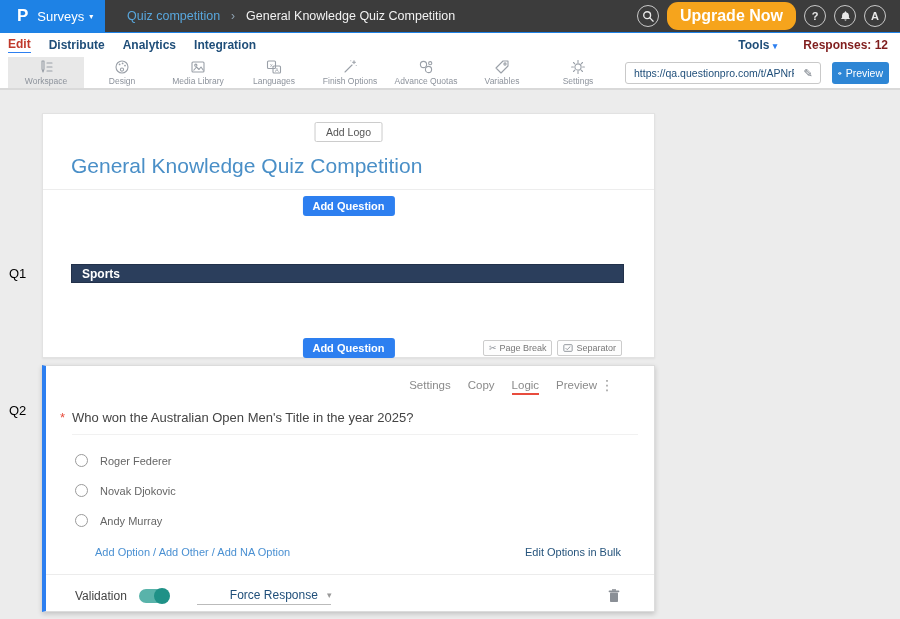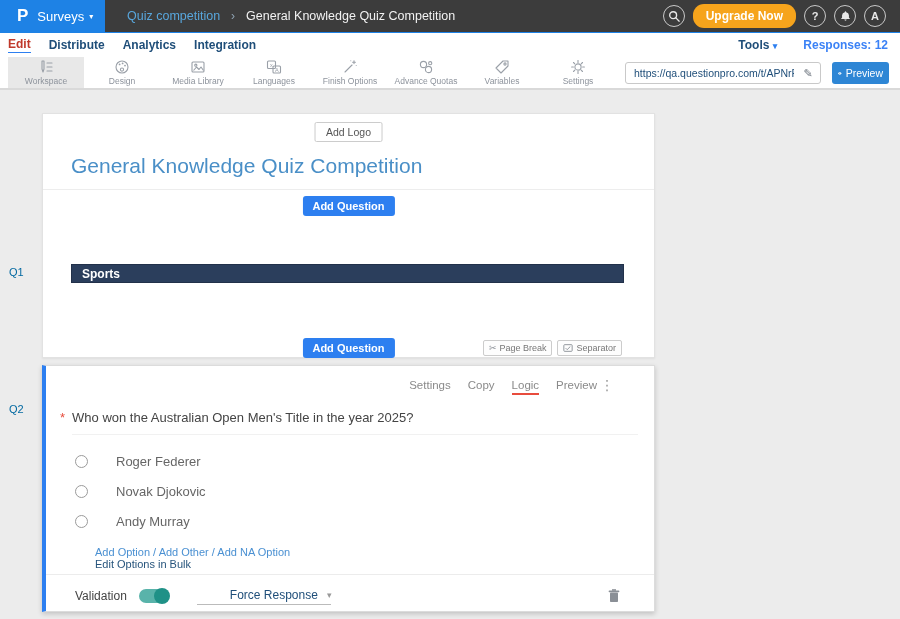--- a/index.html
+++ b/index.html
@@ -15,32 +15,32 @@
   .brand-name { font-size:13px; }
   .brand-caret { font-size:8px; margin-left:5px; }
   .breadcrumb { display:flex; align-items:center; margin-left:22px; font-size:12.5px; gap:11px; }
   .crumb-link { color:#58a6dc; cursor:pointer; }
   .crumb-sep { color:#8fa3b3; font-size:12px; }
   .crumb-current { color:#f2f2f2; }
   .topbar-right { margin-left:auto; display:flex; align-items:center; gap:8px; padding-right:14px; }
   .circle-btn { width:22px; height:22px; border:1.5px solid #c9c9c9; border-radius:50%;
                 display:flex; align-items:center; justify-content:center;
                 color:#e8e8e8; font-size:11px; font-weight:bold; background:transparent; cursor:pointer; }
-  .upgrade { background:#f6a41c; color:#fff; font-size:12px; font-weight:bold; border:none;
+  .upgrade { background:#f6a41c; color:#fff; font-size:16px; font-weight:bold; border:none;
              border-radius:11px; padding:5px 13px; cursor:pointer; }
 
   
   .nav { position:absolute; top:33px; left:0; right:0; height:24px; background:#fff;
          display:flex; align-items:center; font-size:12px; font-weight:bold; padding-left:8px; }
   .nav-item { color:#1f4e79; margin-right:18px; cursor:pointer; padding-bottom:1px; }
   .nav-item.active { color:#c0392b; border-bottom:1px solid #2d7ff0; }
   .nav-right { margin-left:auto; display:flex; align-items:center; gap:26px; padding-right:12px; }
   .tools { color:#1f4e79; cursor:pointer; }
   .tools .caret { color:#2d7ff0; font-size:9px; }
-  .responses { color:#3b82f6; cursor:pointer; }
+  .responses { color:#7f1d1d; cursor:pointer; }
 
   
   .toolbar { position:absolute; top:57px; left:0; right:0; height:33px; background:#fff;
              border-bottom:2px solid #d9d9d9; display:flex; padding-left:8px; }
   .tool-item { width:76px; display:flex; flex-direction:column; align-items:center;
                justify-content:center; gap:1px; color:#8d939c; font-size:8.5px;
                white-space:nowrap; cursor:pointer; }
   .tool-item.selected { background:#e8e8e8; }
   .tool-item svg { display:block; }
   .url-box { position:absolute; left:625px; top:62px; width:196px; height:22px;
@@ -48,21 +48,21 @@
              display:flex; align-items:center; }
   .url-text { flex:1; border:none; outline:none; font-size:10.5px; color:#1f4e79;
               padding-left:8px; min-width:0; background:transparent;
               font-family:"Liberation Sans", sans-serif; }
   .url-edit { width:24px; text-align:center; color:#6f7780; font-size:11px; cursor:pointer; }
   .preview-btn { position:absolute; left:832px; top:62px; width:57px; height:22px;
                  background:#2e86d5; color:#fff; border:none; border-radius:3px; font-size:10.5px;
                  display:flex; align-items:center; justify-content:center; gap:4px; cursor:pointer; }
 
   
-  .q-label { position:absolute; left:9px; color:#0369a1; font-size:11px; }
+  .q-label { position:absolute; left:9px; color:#000000; font-size:13px; }
   .q-label.q1 { top:266px; }
   .q-label.q2 { top:403px; }
 
   .card1 { position:absolute; left:42px; top:113px; width:613px; height:245px;
            background:#fff; border:1px solid #e2e2e2; box-shadow:0 1px 2px rgba(0,0,0,.06); }
   .add-logo { position:absolute; left:50%; transform:translateX(-50%); top:8px; height:20px;
               background:#fff; border:1px solid #ccc; border-radius:2px; font-size:10.5px;
               color:#555; padding:0 11px; cursor:pointer; }
   .survey-title { position:absolute; left:28px; top:40px; font-size:21px; color:#4a8fc7; }
   .divider1 { position:absolute; left:0; right:0; top:75px; border-top:1px solid #ededed; }
@@ -84,27 +84,27 @@
            box-shadow:0 2px 5px rgba(0,0,0,.18); }
   .q2-menu { position:absolute; top:13px; right:57px; display:flex; gap:17px;
              font-size:11.5px; color:#8a8a8a; }
   .q2-menu span { cursor:pointer; }
   .q2-menu .logic { border-bottom:2px solid #e84c3d; padding-bottom:2px; }
   .kebab { position:absolute; top:11px; right:40px; color:#999; font-size:14px; cursor:pointer; }
   .q2-question { position:absolute; top:44px; left:14px; right:16px; display:flex; gap:7px;
                  font-size:13px; color:#444; }
   .q2-question .req { color:#e74c3c; }
   .q2-question .qtext { flex:1; border-bottom:1px solid #f1f1f1; padding-bottom:9px; cursor:text; }
-  .option-row { position:absolute; left:29px; display:flex; align-items:center; gap:28px;
-                font-size:13px; color:#666; }
+  .option-row { position:absolute; left:29px; display:flex; align-items:center; gap:12px;
+                font-size:11px; color:#666; }
   .option-row .radio { width:13px; height:13px; border:1px solid #9b9b9b; border-radius:50%;
                        background:#fff; cursor:pointer; }
   .opt-1 { top:88px; } .opt-2 { top:118px; } .opt-3 { top:148px; }
   .links-row { position:absolute; top:180px; left:49px; right:33px; display:flex;
-               justify-content:space-between; font-size:11px;flex-direction:column; }
+               justify-content:space-between; font-size:11px; }
   .add-links { color:#4a90d2; }
   .add-links span { cursor:pointer; }
   .add-links .sep { cursor:default; }
   .bulk { color:#26547c; cursor:pointer; }
   .divider2 { position:absolute; left:0; right:0; top:208px; border-top:1px solid #ececec; }
   .validation-row { position:absolute; top:220px; left:29px; right:34px; height:20px;
                     display:flex; align-items:center; }
   .validation-label { font-size:12px; color:#444; }
   .toggle { width:30px; height:14px; border-radius:7px; background:#59b3aa; position:relative;
             margin-left:12px; cursor:pointer; }

